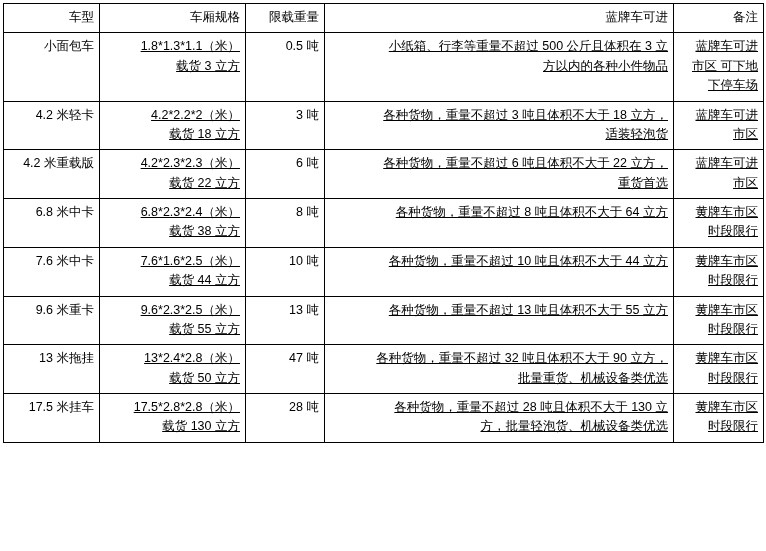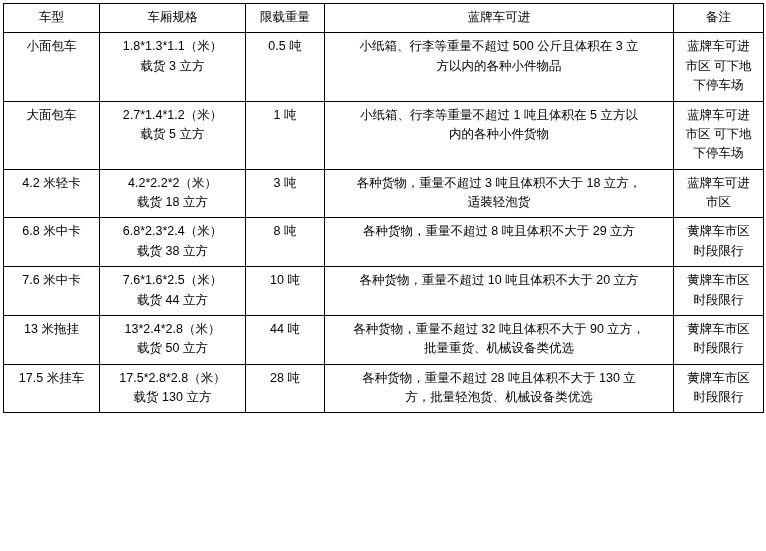--- a/index.html
+++ b/index.html
@@ -27,34 +27,34 @@
     border: 1px solid #000000;
   }
   table.vehicle-table td,
   table.vehicle-table th {
     border: 1px solid #000000;
     vertical-align: top;
     padding: 4px 5px 5px 5px;
     font-size: 12.5px;
     line-height: 1.55;
     font-weight: normal;
-    text-align: center;
+    text-align: right;
   }
   thead th {
     text-align: center;
     vertical-align: middle;
     padding-top: 6px;
     padding-bottom: 6px;
   }
   col.c-type    { width: 96px; }
   col.c-spec    { width: 146px; }
   col.c-weight  { width: 79px; }
   col.c-cargo   { width: 349px; }
   col.c-remark  { width: 90px; }
-  .cell-line { display: block; white-space: normal; }
+  .cell-line { display: block; white-space: normal; text-decoration: underline; }
 </style>
 </head>
 <body>
 
 <div class="sheet">
   <table class="vehicle-table">
     <colgroup>
       <col class="c-type">
       <col class="c-spec">
       <col class="c-weight">
@@ -82,89 +82,103 @@
             <span class="cell-line">小纸箱、行李等重量不超过 500 公斤且体积在 3 立</span>
             <span class="cell-line">方以内的各种小件物品</span>
           </td>
           <td>
             <span class="cell-line">蓝牌车可进</span>
             <span class="cell-line">市区 可下地</span>
             <span class="cell-line">下停车场</span>
           </td>
         </tr>
         <tr>
-          <td>大面包车</td>
-          <td>
-            <span class="cell-line">2.7*1.4*1.2（米）</span>
-            <span class="cell-line">载货 5 立方</span>
-          </td>
-          <td>1 吨</td>
-          <td>
-            <span class="cell-line">小纸箱、行李等重量不超过 1 吨且体积在 5 立方以</span>
-            <span class="cell-line">内的各种小件货物</span>
-          </td>
-          <td>
-            <span class="cell-line">蓝牌车可进</span>
-            <span class="cell-line">市区 可下地</span>
-            <span class="cell-line">下停车场</span>
-          </td>
-        </tr>
-        <tr>
           <td>4.2 米轻卡</td>
           <td>
             <span class="cell-line">4.2*2.2*2（米）</span>
             <span class="cell-line">载货 18 立方</span>
           </td>
           <td>3 吨</td>
           <td>
             <span class="cell-line">各种货物，重量不超过 3 吨且体积不大于 18 立方，</span>
             <span class="cell-line">适装轻泡货</span>
           </td>
           <td>
             <span class="cell-line">蓝牌车可进</span>
             <span class="cell-line">市区</span>
           </td>
         </tr>
         <tr>
+          <td>4.2 米重载版</td>
+          <td>
+            <span class="cell-line">4.2*2.3*2.3（米）</span>
+            <span class="cell-line">载货 22 立方</span>
+          </td>
+          <td>6 吨</td>
+          <td>
+            <span class="cell-line">各种货物，重量不超过 6 吨且体积不大于 22 立方，</span>
+            <span class="cell-line">重货首选</span>
+          </td>
+          <td>
+            <span class="cell-line">蓝牌车可进</span>
+            <span class="cell-line">市区</span>
+          </td>
+        </tr>
+        <tr>
           <td>6.8 米中卡</td>
           <td>
             <span class="cell-line">6.8*2.3*2.4（米）</span>
             <span class="cell-line">载货 38 立方</span>
           </td>
           <td>8 吨</td>
           <td>
-            <span class="cell-line">各种货物，重量不超过 8 吨且体积不大于 29 立方</span>
+            <span class="cell-line">各种货物，重量不超过 8 吨且体积不大于 64 立方</span>
           </td>
           <td>
             <span class="cell-line">黄牌车市区</span>
             <span class="cell-line">时段限行</span>
           </td>
         </tr>
         <tr>
           <td>7.6 米中卡</td>
           <td>
             <span class="cell-line">7.6*1.6*2.5（米）</span>
             <span class="cell-line">载货 44 立方</span>
           </td>
           <td>10 吨</td>
           <td>
-            <span class="cell-line">各种货物，重量不超过 10 吨且体积不大于 20 立方</span>
+            <span class="cell-line">各种货物，重量不超过 10 吨且体积不大于 44 立方</span>
+          </td>
+          <td>
+            <span class="cell-line">黄牌车市区</span>
+            <span class="cell-line">时段限行</span>
+          </td>
+        </tr>
+        <tr>
+          <td>9.6 米重卡</td>
+          <td>
+            <span class="cell-line">9.6*2.3*2.5（米）</span>
+            <span class="cell-line">载货 55 立方</span>
+          </td>
+          <td>13 吨</td>
+          <td>
+            <span class="cell-line">各种货物，重量不超过 13 吨且体积不大于 55 立方</span>
           </td>
           <td>
             <span class="cell-line">黄牌车市区</span>
             <span class="cell-line">时段限行</span>
           </td>
         </tr>
         <tr>
           <td>13 米拖挂</td>
           <td>
             <span class="cell-line">13*2.4*2.8（米）</span>
             <span class="cell-line">载货 50 立方</span>
           </td>
-          <td>44 吨</td>
+          <td>47 吨</td>
           <td>
             <span class="cell-line">各种货物，重量不超过 32 吨且体积不大于 90 立方，</span>
             <span class="cell-line">批量重货、机械设备类优选</span>
           </td>
           <td>
             <span class="cell-line">黄牌车市区</span>
             <span class="cell-line">时段限行</span>
           </td>
         </tr>
         <tr>

